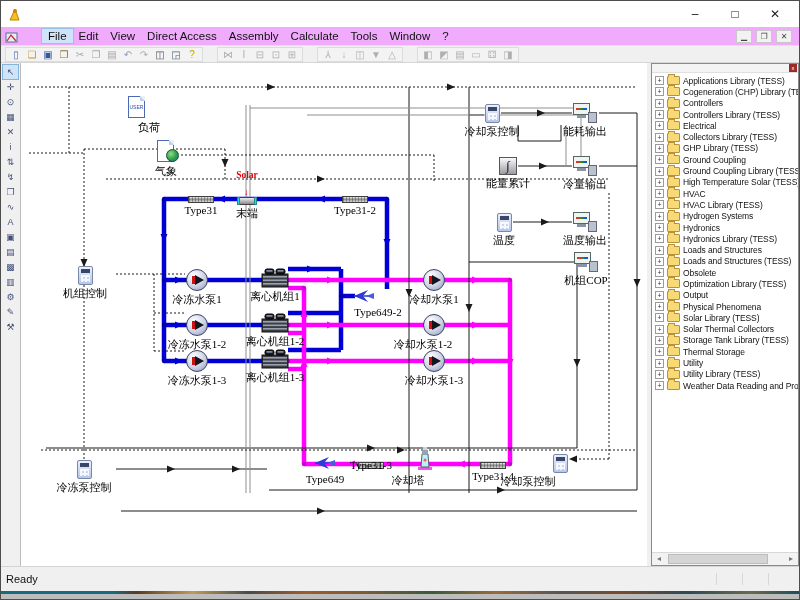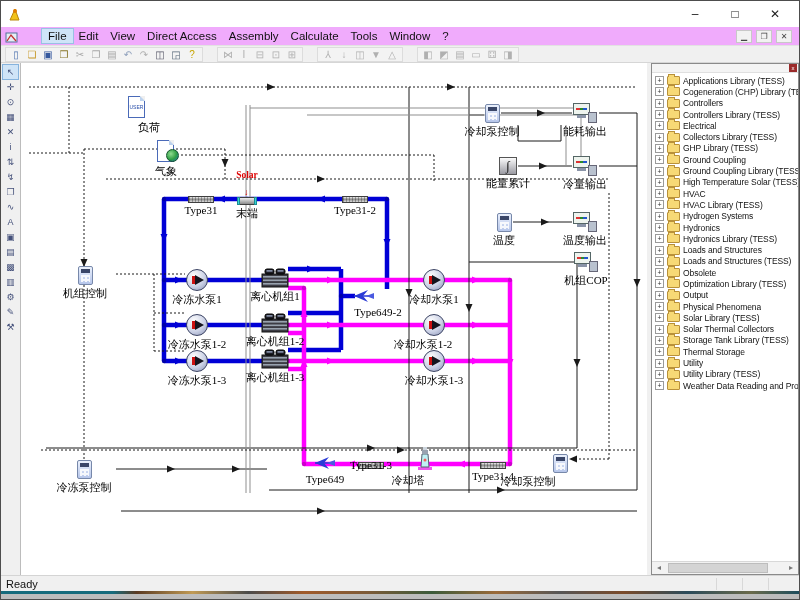--- a/index.html
+++ b/index.html
@@ -76,21 +76,21 @@
   .trow{height:11.3px;display:flex;align-items:center;gap:3px;padding-left:3px;white-space:nowrap;}
   .texp{width:9px;height:9px;border:1px solid #9a9a9a;background:#fff;font-size:7px;line-height:7px;text-align:center;color:#333;flex:0 0 auto;}
   .tfold{width:13px;height:9px;background:#f7d976;border:1px solid #b9913a;border-radius:1px;position:relative;flex:0 0 auto;}
   .tfold:before{content:"";position:absolute;left:0;top:-3px;width:5px;height:2px;background:#f7d976;border:1px solid #b9913a;border-bottom:none;}
   .tlabel{font-size:8.5px;color:#111;letter-spacing:-0.1px;overflow:hidden;}
   .hscroll{height:13px;background:#f2f2f2;border-top:1px solid #d8d8d8;position:relative;flex:0 0 auto;}
   .hs-arrow{position:absolute;top:1px;width:12px;height:10px;color:#777;font-size:8px;line-height:10px;text-align:center;}
   .hs-arrow.left{left:1px;} .hs-arrow.right{right:1px;}
   .hs-thumb{position:absolute;left:16px;top:1px;width:100px;height:10px;background:#d4d4d4;border:1px solid #bdbdbd;}
   
-  .statusbar{height:16px;background:#f0f0f0;border-top:1px solid #d4d4d4;display:flex;align-items:center;padding:0 5px;flex:0 0 auto;font-size:11px;color:#111;}
+  .statusbar{height:25px;background:#f0f0f0;border-top:1px solid #d4d4d4;display:flex;align-items:center;padding:0 5px;flex:0 0 auto;font-size:11px;color:#111;}
   .sb-cells{margin-left:auto;display:flex;}
   .sb-cell{width:26px;height:12px;border-left:1px solid #d8d8d8;}
   .desktop-strip{height:3px;flex:0 0 auto;
      background:linear-gradient(90deg,#166b7c 0 14%,#5a3a22 17%,#c09a55 24%,#4a4a4a 31%,#a05a2a 38%,#7c5a38 46%,#3a5a3a 54%,#9a6a3a 62%,#555 70%,#7a4a2a 78%,#2a4a5a 86%,#6a6a4a 94%,#1d4d5d 100%);}
   .taskbar-strip{height:5px;background:#bdbdbd;flex:0 0 auto;}
 </style>
 </head>
 <body>
 
 <div class="app">

